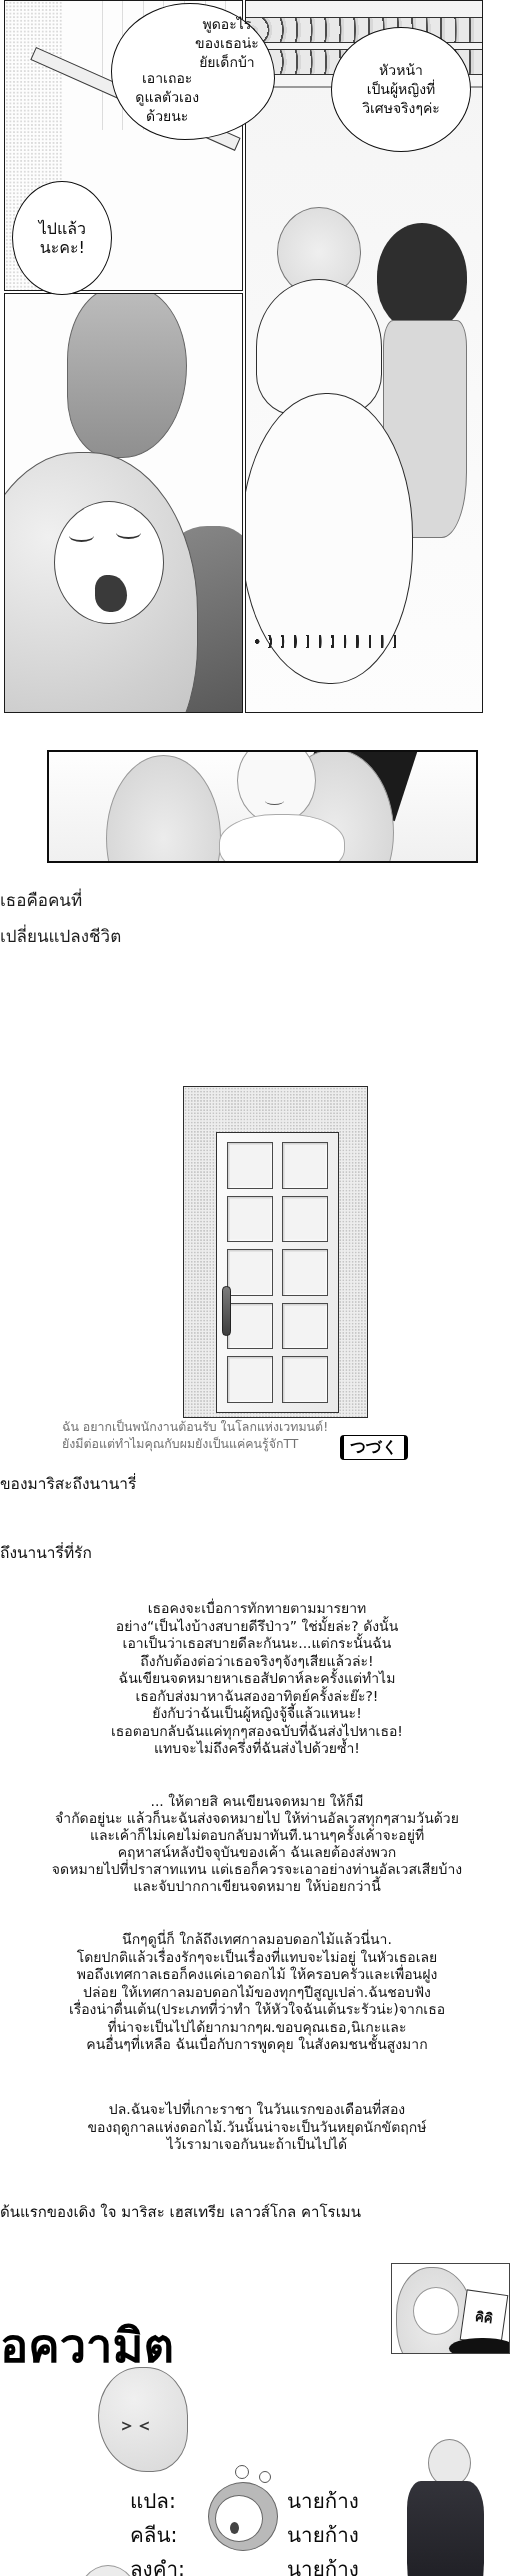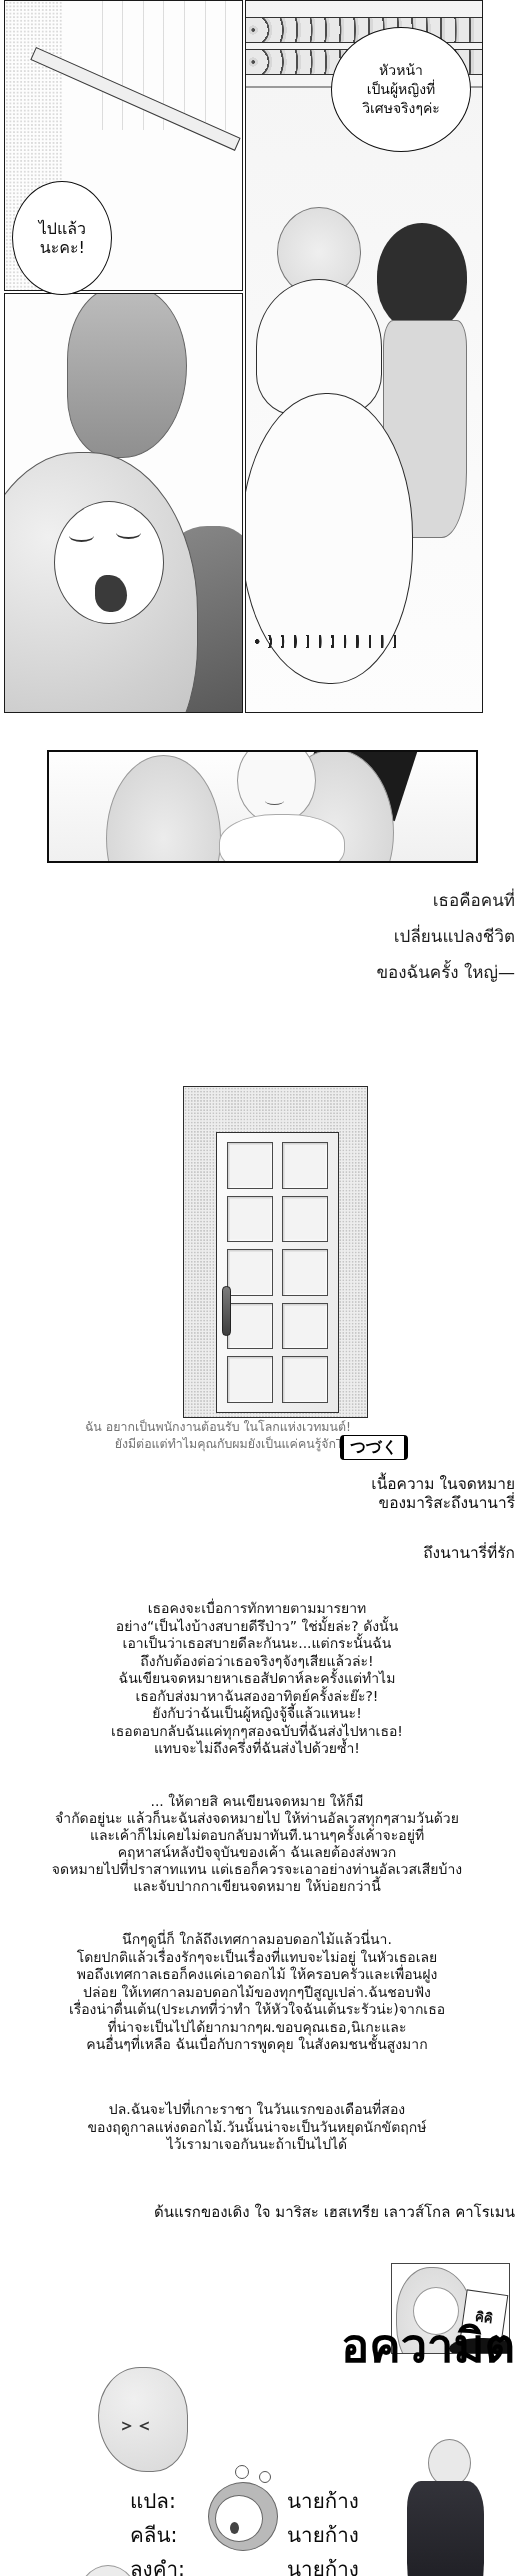--- a/index.html
+++ b/index.html
@@ -1,20 +1,20 @@
 <!DOCTYPE html>
 <html style="font-size:8.2px"><head>
 <meta charset="utf-8">
 <style>
   html,body{margin:0;padding:0;background:#ffffff;}
   .page{position:relative;width:515px;height:3760px;background:#fff;overflow:hidden;
         font-family:"DejaVu Sans","Liberation Sans",sans-serif;color:#111;}
   .abs{position:absolute;}
   .nowrap{white-space:nowrap;}
-  .center{text-align:right;}
+  .center{text-align:left;}
 
   
   .panel{position:absolute;border:1px solid #1a1a1a;background:#fdfdfd;overflow:hidden;}
   .dotwall{background-image:radial-gradient(#c8c8c8 0.6px, transparent 0.7px);background-size:3.6px 3.6px;}
   .beam{background:#efefef;border:1px solid #3a3a3a;transform:rotate(24deg);transform-origin:left top;}
   .plankline{background:repeating-linear-gradient(90deg,transparent 0 19.6px,#c2c2c2 19.6px 20.6px);opacity:.55;}
   .frieze{background-color:#e9e9e9;border-top:1.5px solid #333;border-bottom:1.5px solid #333;
           background-image:repeating-radial-gradient(circle at 7.2px 50%, #4d4d4d 0 1.5px, #d8d8d8 2.1px 4.6px, transparent 4.6px 14.4px);}
   .bubble{position:absolute;background:#fff;border:1.5px solid #101010;display:flex;align-items:center;justify-content:center;}
   .bubble-text{font-size:14px;line-height:19px;text-align:center;white-space:pre-line;color:#0c0c0c;}
@@ -64,20 +64,28 @@
     <div class="abs frieze" style="left:0;top:48px;width:236px;height:24px;"></div>
     <div class="abs" style="left:0;top:85px;width:236px;height:2.1px;background:#9a9a9a;"></div>
     <div class="abs" style="left:131px;top:222px;width:90px;height:108px;background:#2e2e2e;border-radius:50% 50% 45% 45%;"></div>
     <div class="abs" style="left:137px;top:319px;width:82px;height:216px;background:#d9d9d9;border:1px solid #777;border-radius:12% 12% 30% 30%;"></div>
     <div class="abs" style="left:31px;top:206px;width:82px;height:88px;background:radial-gradient(#efefef,#d8d8d8);border-radius:50%;border:1px solid #777;"></div>
     <div class="abs" style="left:10.3px;top:278px;width:124px;height:134px;background:#fbfbfb;border:1.5px solid #2f2f2f;border-radius:50% 50% 30% 30%;"></div>
     <div class="abs" style="left:-5.2px;top:392px;width:170px;height:289px;background:#fcfcfc;border:1.5px solid #2a2a2a;border-radius:50% 50% 48% 52%;"></div>
     <div class="abs" style="left:5.2px;top:634px;width:149px;height:13.4px;background-image:repeating-radial-gradient(circle at 6.2px 50%, #222 0 2.1px, transparent 2.6px 12.4px);"></div>
   </div>
 
+  <div class="bubble" style="left:111px;top:3.1px;width:162px;height:135px;border-radius:48% 52% 55% 45% / 50% 55% 45% 50%;">
+    <div class="abs bubble-text" style="right:3.1px;top:11.3px;width:88px;">พูดอะไร
+ของเธอน่ะ
+ยัยเด็กบ้า</div>
+    <div class="abs bubble-text" style="left:6.2px;top:65px;width:98px;">เอาเถอะ
+ดูแลตัวเอง
+ด้วยนะ</div>
+  </div>
   <div class="bubble" style="left:331px;top:27px;width:138px;height:123px;border-radius:50%;justify-content:center;">
     <div class="bubble-text">หัวหน้า
 เป็นผู้หญิงที่
 วิเศษจริงๆค่ะ</div>
   </div>
   <div class="bubble" style="left:12.4px;top:181px;width:98px;height:112px;border-radius:50%;">
     <div class="bubble-text" style="font-size:16px;">ไปแล้ว
 นะคะ!</div>
   </div>
 
@@ -86,21 +94,20 @@
     <div class="abs" style="left:57px;top:2.6px;width:113px;height:165px;background:radial-gradient(#ececec,#d0d0d0);border-radius:50%;border:0.5px solid #9a9a9a;"></div>
     <div class="abs" style="right:82px;top:-2.6px;width:118px;height:165px;background:radial-gradient(#ececec,#d0d0d0);border-radius:50%;border:0.5px solid #9a9a9a;"></div>
     <div class="abs" style="left:188px;top:-15.5px;width:77px;height:85px;background:#f9f9f9;border-radius:50%;border:0.5px solid #999;"></div>
     <div class="abs" style="left:216px;top:45px;width:18.5px;height:7.2px;border-bottom:1.5px solid #555;border-radius:0 0 50% 50%;"></div>
     <div class="abs" style="left:170px;top:62px;width:124px;height:62px;background:#ffffff;border:0.5px solid #aaa;border-radius:45%;"></div>
   </div>
 
   <div class="abs center" style="left:0;top:882px;width:515px;">
     <div class="mono-line">เธอคือคนที่</div>
     <div class="mono-line">เปลี่ยนแปลงชีวิต</div>
-    <div class="mono-line">ของฉันครั้ง ใหญ่—</div>
   </div>
 
   <div class="abs door-surround" style="left:183px;top:1086px;width:183px;height:330px;">
     <div class="door-slab" style="left:32px;top:45px;width:123px;height:281px;">
       <div class="door-panel"></div>
         <div class="door-panel"></div>
       <div class="door-panel"></div>
         <div class="door-panel"></div>
       <div class="door-panel"></div>
         <div class="door-panel"></div>
@@ -112,21 +119,20 @@
     <div class="abs" style="left:38px;top:199px;width:7.2px;height:48px;background:linear-gradient(#7c7c7c,#3d3d3d);border-radius:4.1px;border:0.5px solid #222;"></div>
   </div>
 
   <div class="abs center" style="left:62px;top:1418px;width:289px;font-size:12.4px;line-height:17px;color:#737373;">
     <div class="nowrap">ฉัน อยากเป็นพนักงานต้อนรับ ในโลกแห่งเวทมนต์!</div>
     <div class="nowrap">ยังมีต่อแต่ทำไมคุณกับผมยังเป็นแค่คนรู้จักTT</div>
   </div>
   <div class="abs badge-next" style="left:340px;top:1435px;">つづく</div>
 
   <div class="abs center" style="left:0;top:1475px;width:515px;font-size:15.5px;line-height:18.5px;">
-    <div>เนื้อความ ในจดหมาย</div>
     <div>ของมาริสะถึงนานารี่</div>
   </div>
 
   <div class="abs center" style="left:0;top:1545px;width:515px;font-size:15.5px;line-height:17.5px;">ถึงนานารี่ที่รัก</div>
 
   <div class="parblock" style="top:1600px;">
     <div class="ltr nowrap">เธอคงจะเบื่อการทักทายตามมารยาท</div>
     <div class="ltr nowrap">อย่าง“เป็นไงบ้างสบายดีรึป่าว” ใช่มั้ยล่ะ? ดังนั้น</div>
     <div class="ltr nowrap">เอาเป็นว่าเธอสบายดีละกันนะ...แต่กระนั้นฉัน</div>
     <div class="ltr nowrap">ถึงกับต้องต่อว่าเธอจริงๆจังๆเสียแล้วล่ะ!</div>

